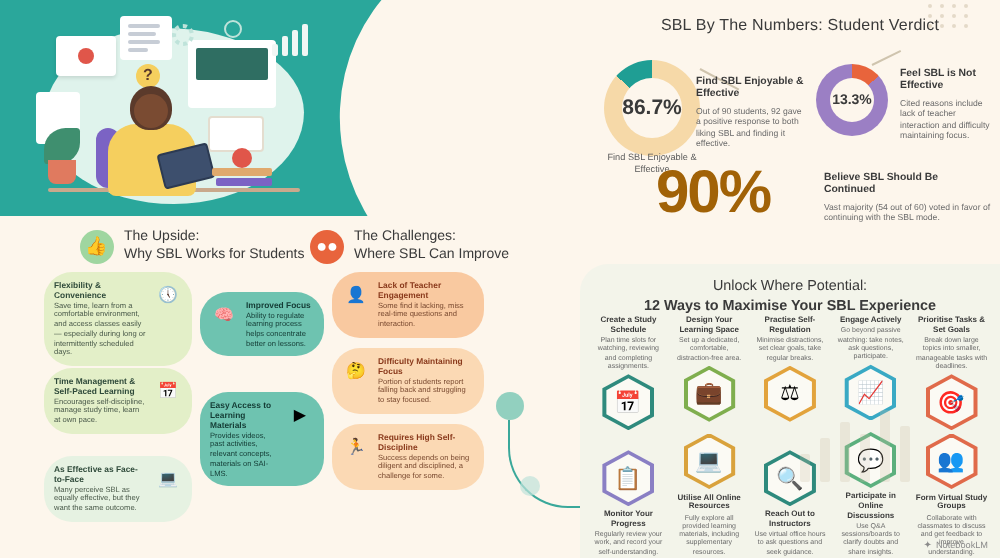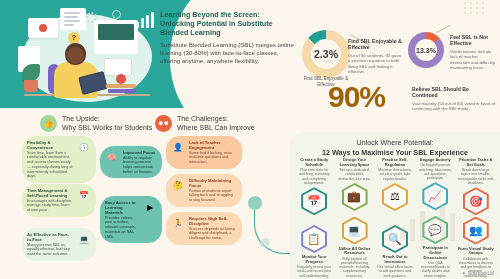--- a/index.html
+++ b/index.html
@@ -181,44 +181,41 @@
       <div class="plant-pot"></div>
       <div class="person-bag"></div>
       <div class="person-body"></div>
       <div class="person-head"></div>
       <div class="person-face"></div>
       <div class="tablet"></div>
       <div class="books"></div>
       <div class="books2"></div>
       <div class="apple"></div>
     </div>
-    <div class="hero-text">
-      <div class="hero-title">Learning Beyond the Screen: Unlocking Potential in Substitute Blended Learning</div>
-      <div class="hero-sub">Substitute Blended Learning (SBL) merges online learning (30-80%) with face-to-face classes, offering anytime, anywhere flexibility.</div>
-    </div>
   </div>
 
   <div class="stats">
+    <div class="stats-head">SBL By The Numbers: Student Verdict</div>
     <div class="dots-deco">
       <i style="left:0;top:0"></i>
         <i style="left:6px;top:0"></i>
         <i style="left:12px;top:0"></i>
         <i style="left:18px;top:0"></i>
       <i style="left:0;top:5px"></i>
         <i style="left:6px;top:5px"></i>
         <i style="left:12px;top:5px"></i>
         <i style="left:18px;top:5px"></i>
       <i style="left:0;top:10px"></i>
         <i style="left:6px;top:10px"></i>
         <i style="left:12px;top:10px"></i>
         <i style="left:18px;top:10px"></i>
     </div>
 
     <div class="donut-a">
-      <div class="val">2.3%</div>
+      <div class="val">86.7%</div>
     </div>
     <div class="donut-a-cap">Find SBL Enjoyable &amp; Effective</div>
     <div class="leader-a"></div>
     <div class="txt-a">
       <h4>Find SBL Enjoyable &amp; Effective</h4>
       <p>Out of 90 students, 92 gave a positive response to both liking SBL and finding it effective.</p>
     </div>
 
     <div class="donut-b">
       <div class="val">13.3%</div>

